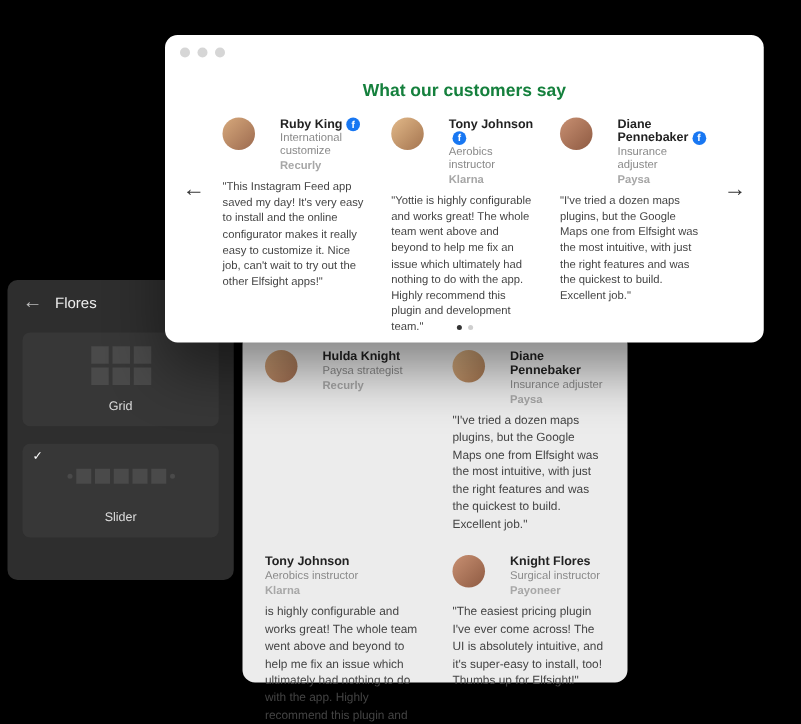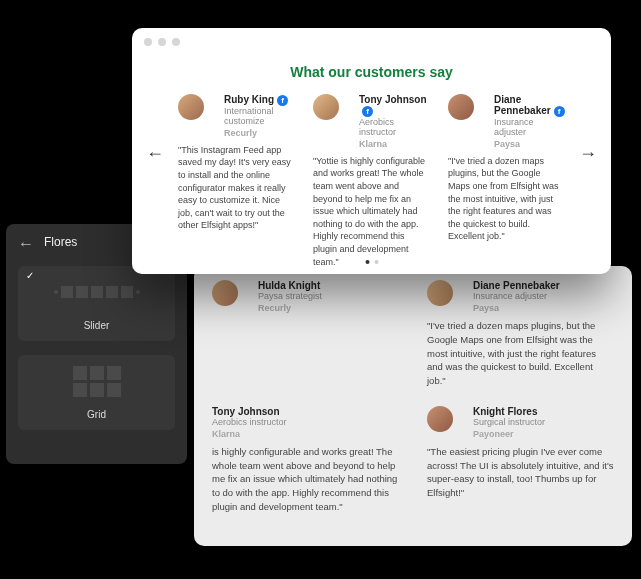--- a/index.html
+++ b/index.html
@@ -16,21 +16,21 @@
 .opt.picked::before{content:"✓";position:absolute;left:8px;top:4px;font-size:10px;color:#fff}
 .opt .glyph{height:40px;display:flex;align-items:center;justify-content:center;margin-bottom:8px}
 .opt .cap{color:#ddd;font-size:10px}
 .slider-glyph{display:flex;align-items:center;gap:3px}
 .slider-glyph .sq{width:12px;height:12px;background:#4a4a4a}
 .slider-glyph .dot{width:4px;height:4px;background:#4a4a4a;border-radius:50%}
 .grid-glyph{display:grid;grid-template-columns:repeat(3,14px);grid-template-rows:repeat(2,14px);gap:3px}
 .grid-glyph .sq{background:#4a4a4a}
 
 
-.gridview{position:absolute;left:194px;top:266px;width:438px;height:280px;background:#ececec;border-radius:10px;padding:14px 18px;font-size:10px;color:#333}
+.gridview{position:absolute;left:194px;top:266px;width:308px;height:280px;background:#ececec;border-radius:10px;padding:14px 18px;font-size:10px;color:#333}
 .rev-row{display:flex;gap:28px;margin-bottom:18px}
 .rev{flex:1}
 .who{display:flex;gap:20px;margin-bottom:6px}
 .avatar{width:26px;height:26px;border-radius:50%;background:linear-gradient(135deg,#d7a97c,#9c6a4f);flex-shrink:0}
 .avatar.b{background:linear-gradient(135deg,#e2b989,#a4744f)}
 .avatar.c{background:linear-gradient(135deg,#c89072,#8e5a42)}
 .name{font-weight:700;color:#222;font-size:10px}
 .role{color:#8a8a8a;font-size:9px}
 .brand{color:#a7a7a7;font-size:9px;font-weight:700;margin-top:2px}
 .quote{font-size:9.5px;line-height:1.45;color:#444;margin-top:4px}
@@ -104,46 +104,46 @@
       </div>
     </div>
   </div>
 
   <div class="editor">
     <div class="editor-head">
       <span class="arrow">←</span>
       <span class="title">Flores</span>
     </div>
     <div class="editor-body">
+      <div class="opt">
+        <div class="glyph">
+          <div class="grid-glyph">
+              <span class="sq"></span>
+              <span class="sq"></span>
+              <span class="sq"></span>
+              <span class="sq"></span>
+              <span class="sq"></span>
+              <span class="sq"></span>
+            </div>
+        </div>
+        <div class="cap">Grid</div>
+      </div>
       <div class="opt picked">
         <div class="glyph">
           <div class="slider-glyph">
               <span class="dot"></span>
               <span class="sq"></span>
               <span class="sq"></span>
               <span class="sq"></span>
               <span class="sq"></span>
               <span class="sq"></span>
               <span class="dot"></span>
             </div>
         </div>
         <div class="cap">Slider</div>
-      </div>
-      <div class="opt">
-        <div class="glyph">
-          <div class="grid-glyph">
-              <span class="sq"></span>
-              <span class="sq"></span>
-              <span class="sq"></span>
-              <span class="sq"></span>
-              <span class="sq"></span>
-              <span class="sq"></span>
-            </div>
-        </div>
-        <div class="cap">Grid</div>
       </div>
     </div>
   </div>
 
   <div class="sliderview">
     <div class="tl">
         <span></span>
         <span></span>
         <span></span>
       </div>

